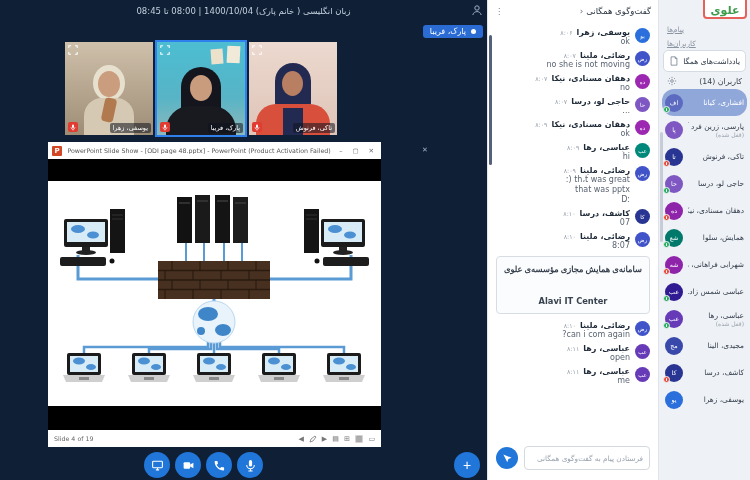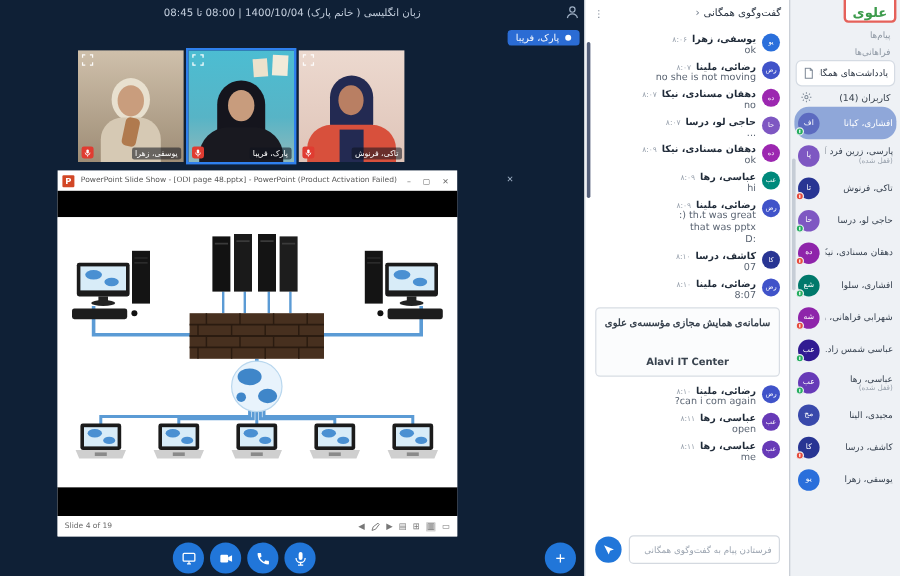--- a/index.html
+++ b/index.html
@@ -100,21 +100,21 @@
               display:flex; align-items:center; justify-content:center; cursor:pointer; }
 
   
   .sidebar { position:absolute; left:658px; top:0; width:92px; height:480px; background:#eef1f5;
              border-left:1px solid #dfe3e9; }
   .sb-scroll { position:absolute; left:1px; top:132px; width:3px; height:110px; background:#c6cdd6; border-radius:2px; }
   .sb-logo { height:22px; position:relative;padding-left:13px; }
   .logo-box { position:absolute; right:3px; top:-7px; width:44px; height:26px; background:#fff;
               border:2px solid #e5615a; border-radius:4px; display:flex; align-items:flex-end;
               justify-content:center; color:#3d9b4c; font-weight:bold; font-size:11px; }
-  .sb-section { font-size:7.3px; color:#8b95a1; text-align:right; padding:3px 8px 2px; direction:rtl; }
+  .sb-section { font-size:7.3px; color:#8b95a1; text-align:left; padding:3px 8px 2px; direction:rtl;text-decoration:underline; }
   .sb-item { margin:0 4px; background:#fff; border:1px solid #d5dbe3; border-radius:5px; height:22px;
              display:flex; align-items:center; gap:4px; padding:0 5px; cursor:pointer; }
   .sb-item-label { flex:1; text-align:right; direction:rtl; font-size:7.6px; color:#2a3442;
                    white-space:nowrap; overflow:hidden; }
   .sb-users-head { display:flex; align-items:center; gap:4px; padding:4px 8px 2px; }
   .sb-users-label { flex:1; direction:rtl; font-size:7.8px; color:#38424e; }
   .user-list { padding:1px 3px; }
   .user-row { display:flex; align-items:center; gap:5px; height:27px; padding:0 3px; cursor:pointer; }
   .user-row.selected { background:#8fa7d9; border-radius:12px; }
   .user-row.selected .user-name { color:#fff; }
@@ -532,21 +532,21 @@
           </svg>
       </button>
     </div>
   </div>
 
   <div class="sidebar">
     <div class="sb-logo">
       <div class="logo-box">علوی</div>
     </div>
     <div class="sb-section">پیام‌ها</div>
-    <div class="sb-section">فراهانی‌ها</div>
+    <div class="sb-section">کاربران‌ها</div>
     <div class="sb-item">
       <svg width="10" height="10" viewBox="0 0 24 24">
           <path d="M5 2h10l4 4v16H5z" fill="none" stroke="#7b8694" stroke-width="2"></path>
           <path d="M15 2v4h4" fill="none" stroke="#7b8694" stroke-width="2"></path>
         </svg>
       <span class="sb-item-label">یادداشت‌های همگانی</span>
     </div>
     <div class="sb-users-head">
       <svg width="10" height="10" viewBox="0 0 24 24">
           <circle cx="12" cy="12" r="3.2" fill="none" stroke="#7b8694" stroke-width="2"></circle>
@@ -610,21 +610,21 @@
 
     </div>
   </div>
 
   <div class="user-row">
     <div class="user-avatar" style="background: rgb(0, 121, 107);">
       <span class="user-initials">شع</span>
       <span class="user-badge b-green"></span>
     </div>
     <div class="user-text">
-      <div class="user-name">افشاری، سلوا</div>
+      <div class="user-name">همایش، سلوا</div>
 
     </div>
   </div>
 
   <div class="user-row">
     <div class="user-avatar" style="background: rgb(142, 36, 170);">
       <span class="user-initials">شه</span>
       <span class="user-badge b-red"></span>
     </div>
     <div class="user-text">

